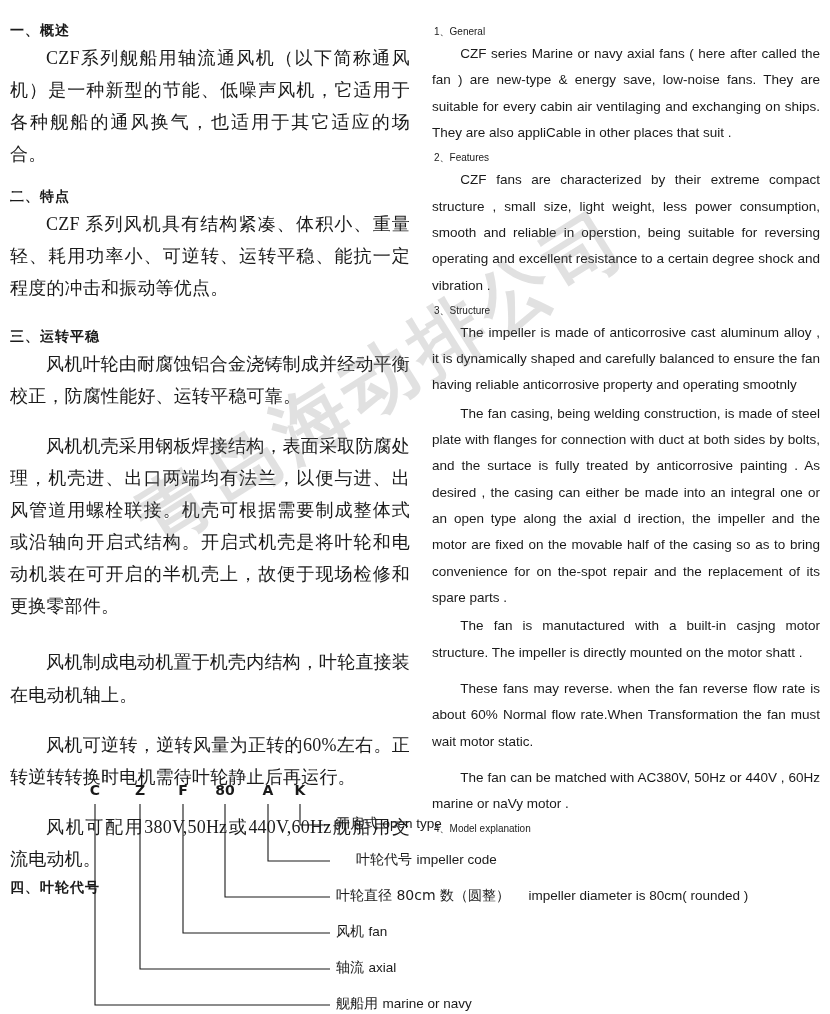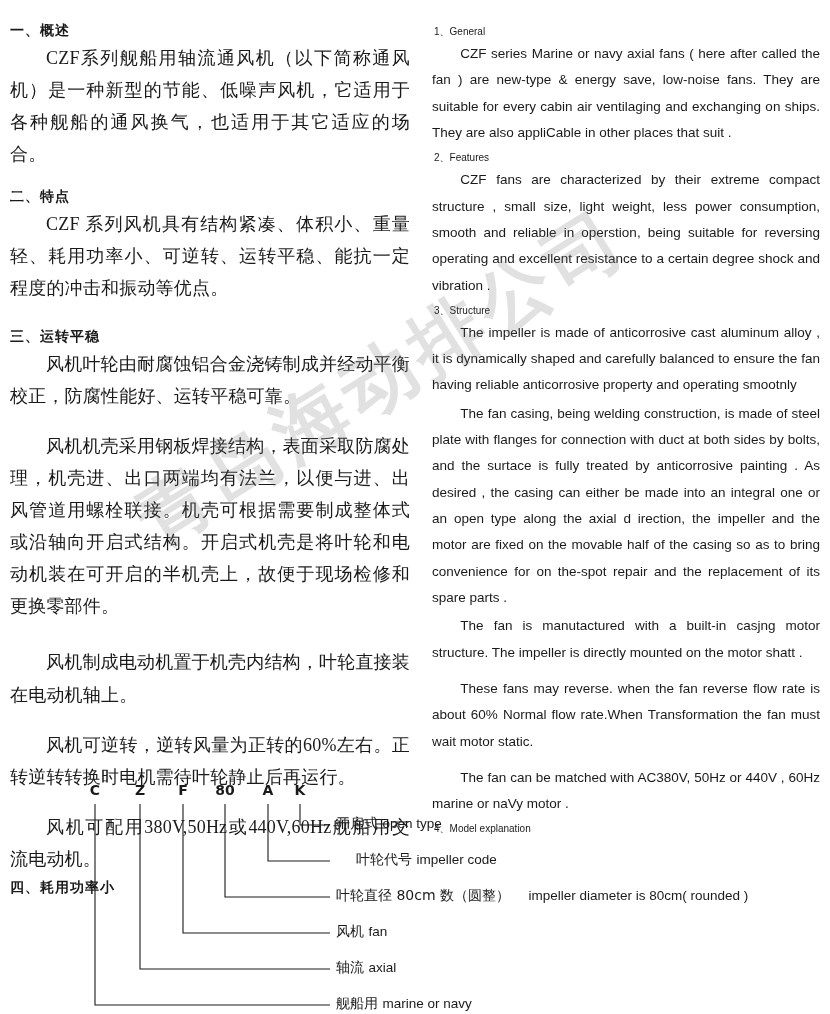--- a/index.html
+++ b/index.html
@@ -153,21 +153,21 @@
     <p class="zh-para">风机叶轮由耐腐蚀铝合金浇铸制成并经动平衡校正，防腐性能好、运转平稳可靠。</p>
     <div class="gap-sm"></div>
     <p class="zh-para">风机机壳采用钢板焊接结构，表面采取防腐处理，机壳进、出口两端均有法兰，以便与进、出风管道用螺栓联接。机壳可根据需要制成整体式或沿轴向开启式结构。开启式机壳是将叶轮和电动机装在可开启的半机壳上，故便于现场检修和更换零部件。</p>
     <div class="gap-md"></div>
     <p class="zh-para">风机制成电动机置于机壳内结构，叶轮直接装在电动机轴上。</p>
     <div class="gap-sm"></div>
     <p class="zh-para">风机可逆转，逆转风量为正转的60%左右。正转逆转转换时电机需待叶轮静止后再运行。</p>
     <div class="gap-sm"></div>
     <p class="zh-para tight">风机可配用380V,50Hz或440V,60Hz舰船用交流电动机。</p>
 
-    <h2 class="zh-head">四、耗用功率小</h2>
+    <h2 class="zh-head">四、叶轮代号</h2>
   </div>
 
   <div class="col col-right">
 
     <p class="en-head">1、General</p>
     <p class="en-para">CZF series Marine or navy axial fans ( here after called the fan ) are new-type &amp; energy save, low-noise fans. They are suitable for every cabin air ventilaging and exchanging on ships. They are also appliCable in other places that suit .</p>
 
     <p class="en-head">2、Features</p>
     <p class="en-para">CZF fans are characterized by their extreme compact structure , small size, light weight, less power consumption, smooth and reliable in operstion, being suitable for reversing operating and excellent resistance to a certain degree shock and vibration .</p>
 

